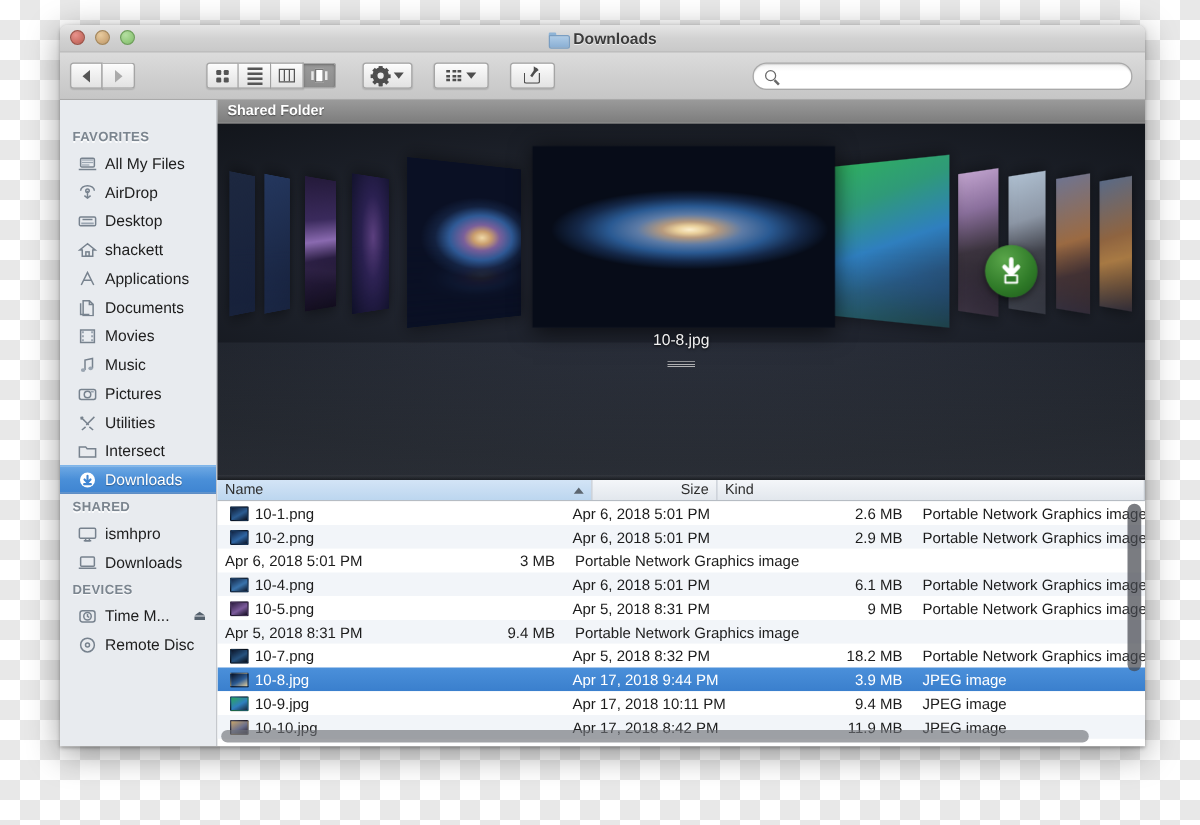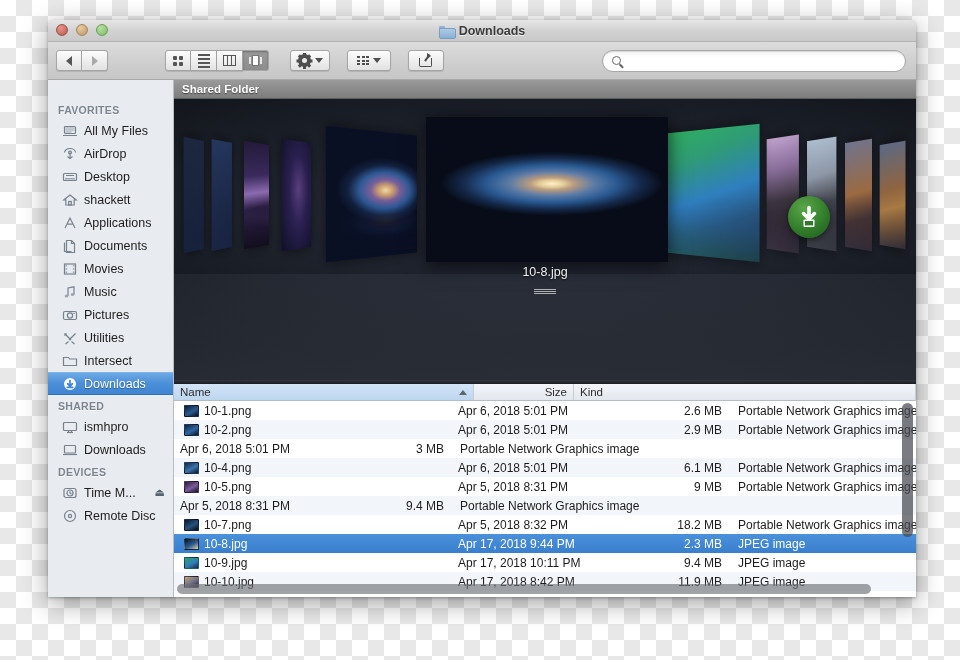--- a/index.html
+++ b/index.html
@@ -748,21 +748,21 @@
               <div class="c-date">Apr 5, 2018 8:32 PM</div>
               <div class="c-size">18.2 MB</div>
               <div class="c-kind">Portable Network Graphics image</div>
             </div>
             <div class="row sel">
               <div class="c-name">
                 <span class="thumb" style="background: linear-gradient(150deg, rgb(10, 16, 32) 0%, rgb(42, 90, 147) 55%, rgb(232, 207, 154) 100%);"></span>
                 <span>10-8.jpg</span>
               </div>
               <div class="c-date">Apr 17, 2018 9:44 PM</div>
-              <div class="c-size">2.3 MB</div>
+              <div class="c-size">3.9 MB</div>
               <div class="c-kind">JPEG image</div>
             </div>
             <div class="row">
               <div class="c-name">
                 <span class="thumb" style="background: linear-gradient(150deg, rgb(42, 168, 90) 0%, rgb(47, 127, 191) 55%, rgb(26, 44, 60) 100%);"></span>
                 <span>10-9.jpg</span>
               </div>
               <div class="c-date">Apr 17, 2018 10:11 PM</div>
               <div class="c-size">9.4 MB</div>
               <div class="c-kind">JPEG image</div>

